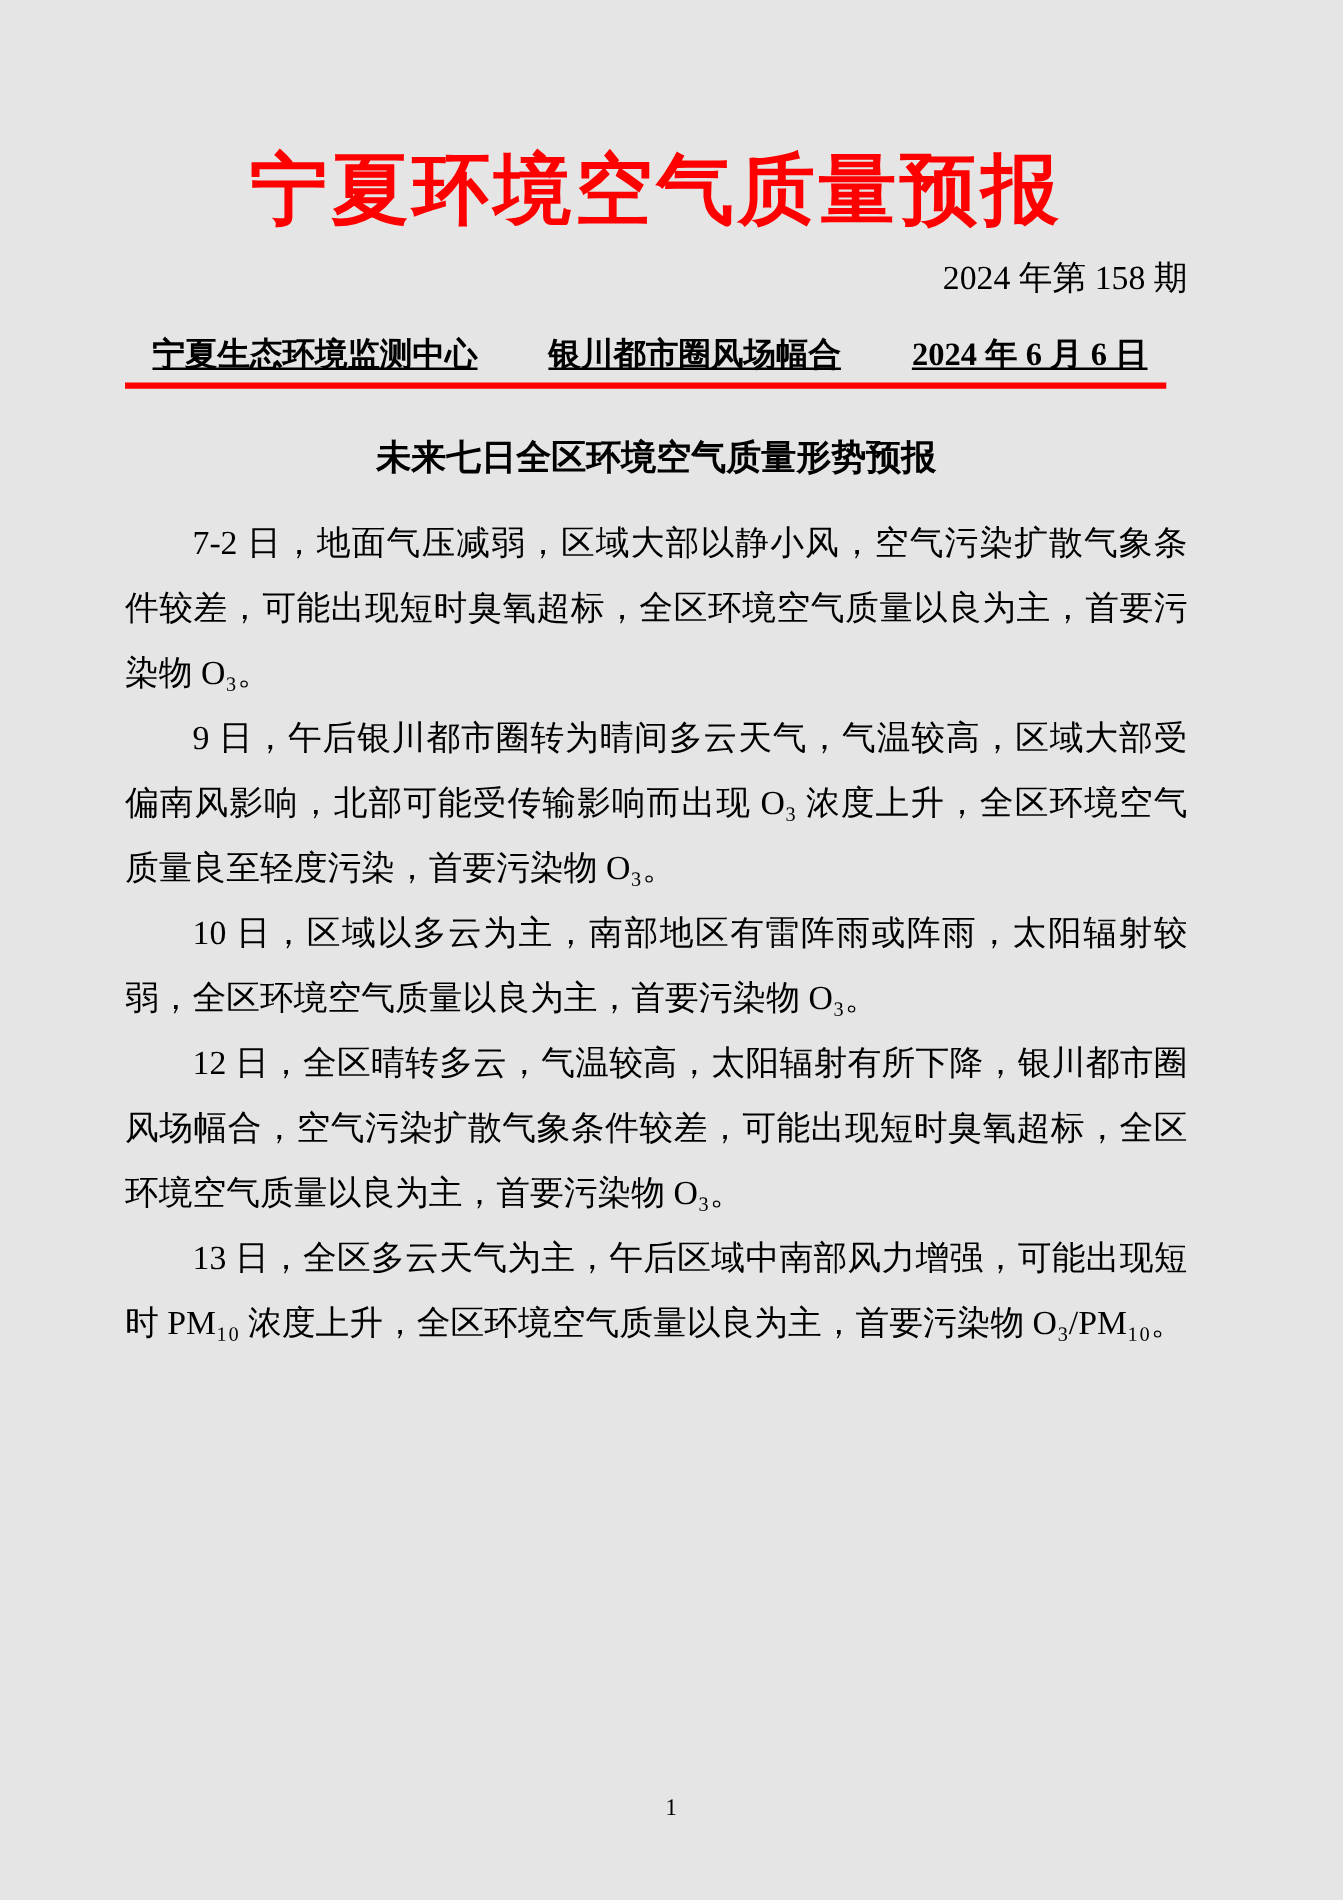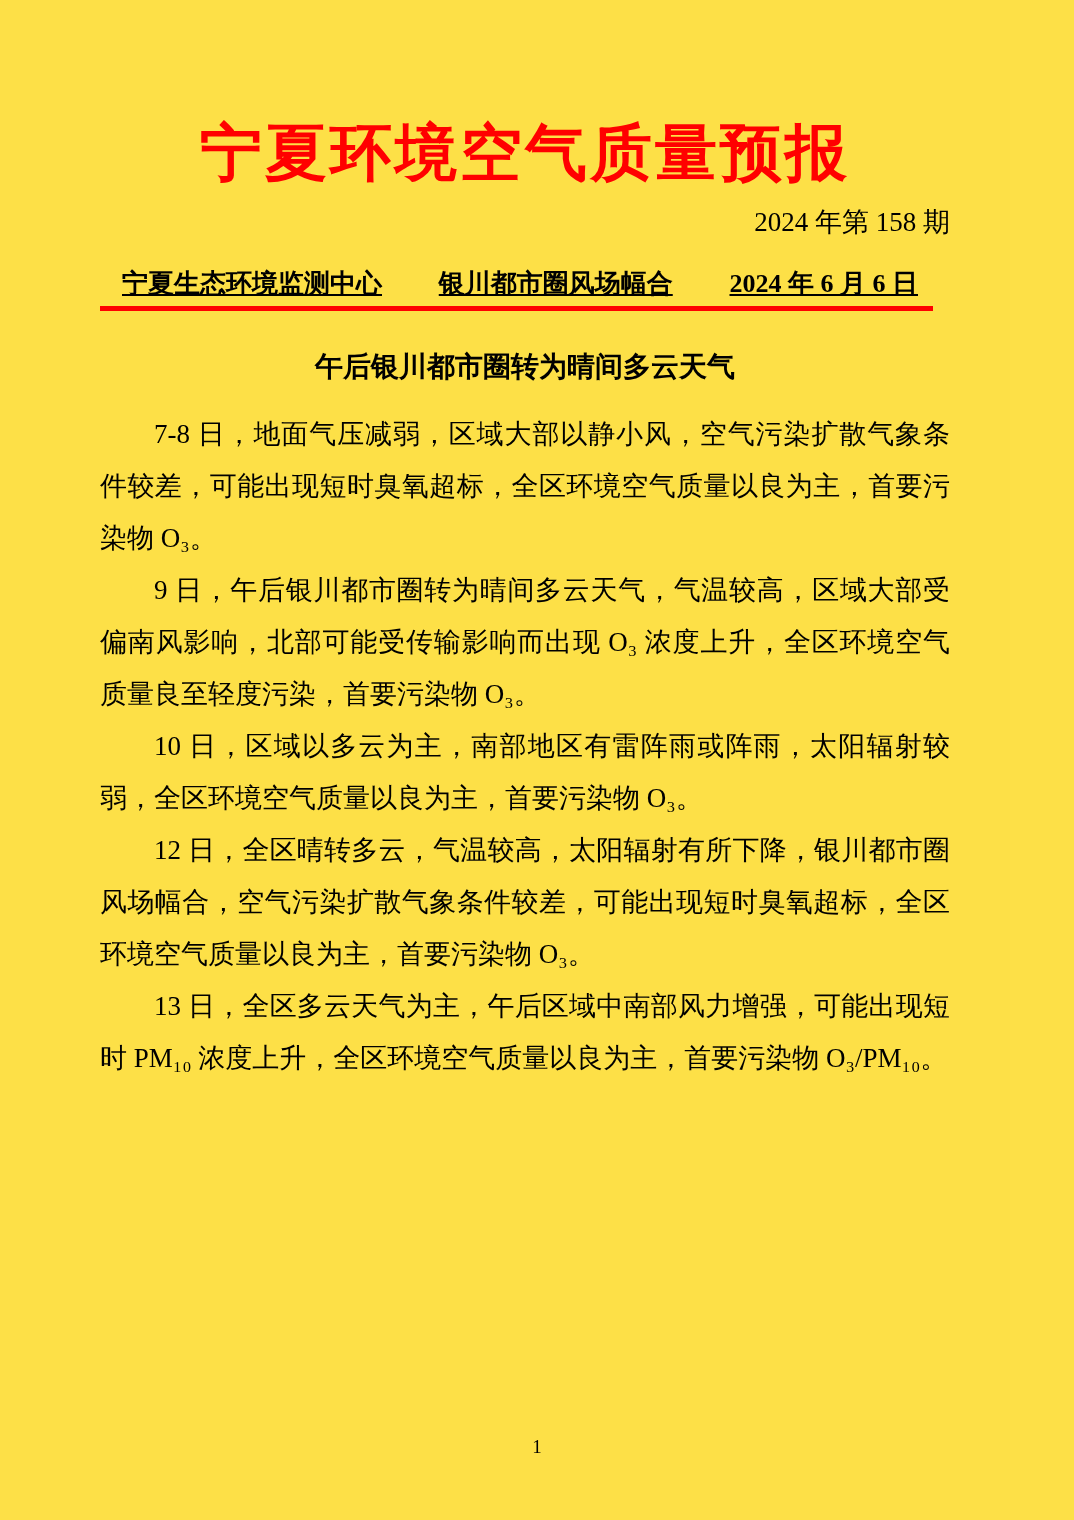--- a/index.html
+++ b/index.html
@@ -4,21 +4,21 @@
 <style>
   html, body {
     margin: 0;
     padding: 0;
     background: #ffffff;
   }
   .page {
     position: relative;
     width: 1074px;
     height: 1520px;
-    background: #fde047;
+    background: #e5e5e5;
     box-sizing: border-box;
     padding: 112px 124px 0 100px;
     font-family: "Liberation Serif", "DejaVu Serif", serif;
     color: #000000;
     overflow: hidden;
   }
   .doc-title {
     margin: 0;
     text-align: center;
     font-size: 62px;
@@ -93,24 +93,24 @@
   <div class="issue-line">2024 年第 158 期</div>
 
   <div class="issuer-row">
     <span>宁夏生态环境监测中心</span>
     <span>银川都市圈风场幅合</span>
     <span>2024 年 6 月 6 日</span>
   </div>
 
   <div class="red-rule"></div>
 
-  <h2 class="section-title">午后银川都市圈转为晴间多云天气</h2>
+  <h2 class="section-title">未来七日全区环境空气质量形势预报</h2>
 
   <div class="body-text">
-      <p>7-8 日，地面气压减弱，区域大部以静小风，空气污染扩散气象条件较差，可能出现短时臭氧超标，全区环境空气质量以良为主，首要污染物 O₃。</p>
+      <p>7-2 日，地面气压减弱，区域大部以静小风，空气污染扩散气象条件较差，可能出现短时臭氧超标，全区环境空气质量以良为主，首要污染物 O₃。</p>
       <p>9 日，午后银川都市圈转为晴间多云天气，气温较高，区域大部受偏南风影响，北部可能受传输影响而出现 O₃ 浓度上升，全区环境空气质量良至轻度污染，首要污染物 O₃。</p>
       <p>10 日，区域以多云为主，南部地区有雷阵雨或阵雨，太阳辐射较弱，全区环境空气质量以良为主，首要污染物 O₃。</p>
       <p>12 日，全区晴转多云，气温较高，太阳辐射有所下降，银川都市圈风场幅合，空气污染扩散气象条件较差，可能出现短时臭氧超标，全区环境空气质量以良为主，首要污染物 O₃。</p>
       <p>13 日，全区多云天气为主，午后区域中南部风力增强，可能出现短时 PM₁₀ 浓度上升，全区环境空气质量以良为主，首要污染物 O₃/PM₁₀。</p>
     </div>
 
   <div class="page-number">1</div>
 
 </div>
 

